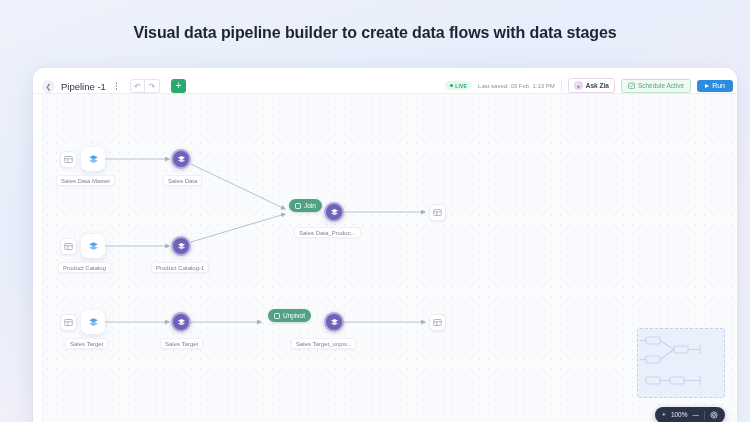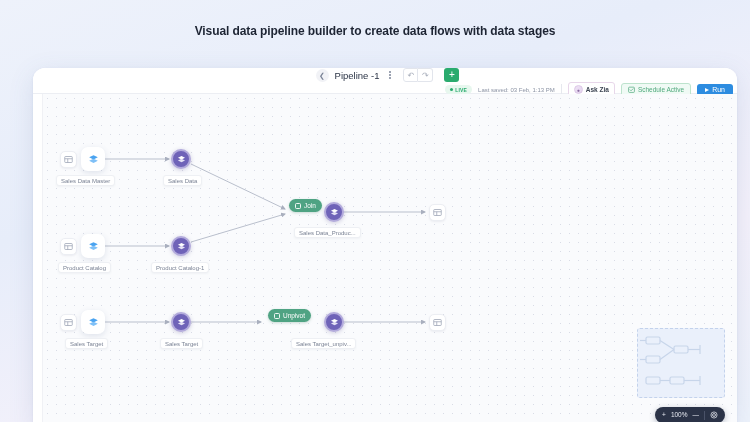--- a/index.html
+++ b/index.html
@@ -7,45 +7,44 @@
   body {
     font-family: "Liberation Sans", sans-serif;
     background: linear-gradient(160deg, #eef2fb 0%, #e7edfa 35%, #f4f1fb 70%, #eef3fc 100%);
     position: relative;
     overflow: hidden;
   }
   .headline {
     position: absolute;
     top: 24px; left: 0; width: 750px;
     text-align: center;
-    font-size: 12px;
+    font-size: 16px;
     font-weight: bold;
     color: #1d2433;
     letter-spacing: -0.1px;
   }
   
   .app-card {
     position: absolute;
     left: 33px; top: 68px;
     width: 704px; height: 360px;
     background: #ffffff;
     border-top-left-radius: 12px;
     border-top-right-radius: 12px;
     box-shadow: 0 6px 26px rgba(80,100,150,0.13), 0 1px 3px rgba(80,100,150,0.10);
     overflow: hidden;
   }
   .toolbar {
     position: relative;
     height: 26px;
     display: flex;
-    align-items: center;
+    align-items: flex-end;
     padding: 0 4px 0 9px;
     background: #ffffff;
     border-bottom: 1px solid #eceef3;
-    flex-direction: column;
   }
   .tb-left { display: flex; align-items: center; gap: 6px; }
   .back-btn {
     width: 13px; height: 13px; border-radius: 50%;
     background: #f1f2f6; color: #7a8396;
     display: flex; align-items: center; justify-content: center;
     font-size: 7px; line-height: 1;
   }
   .pipeline-title { font-size: 9.5px; color: #2b3446; font-weight: 500; }
   .kebab {

